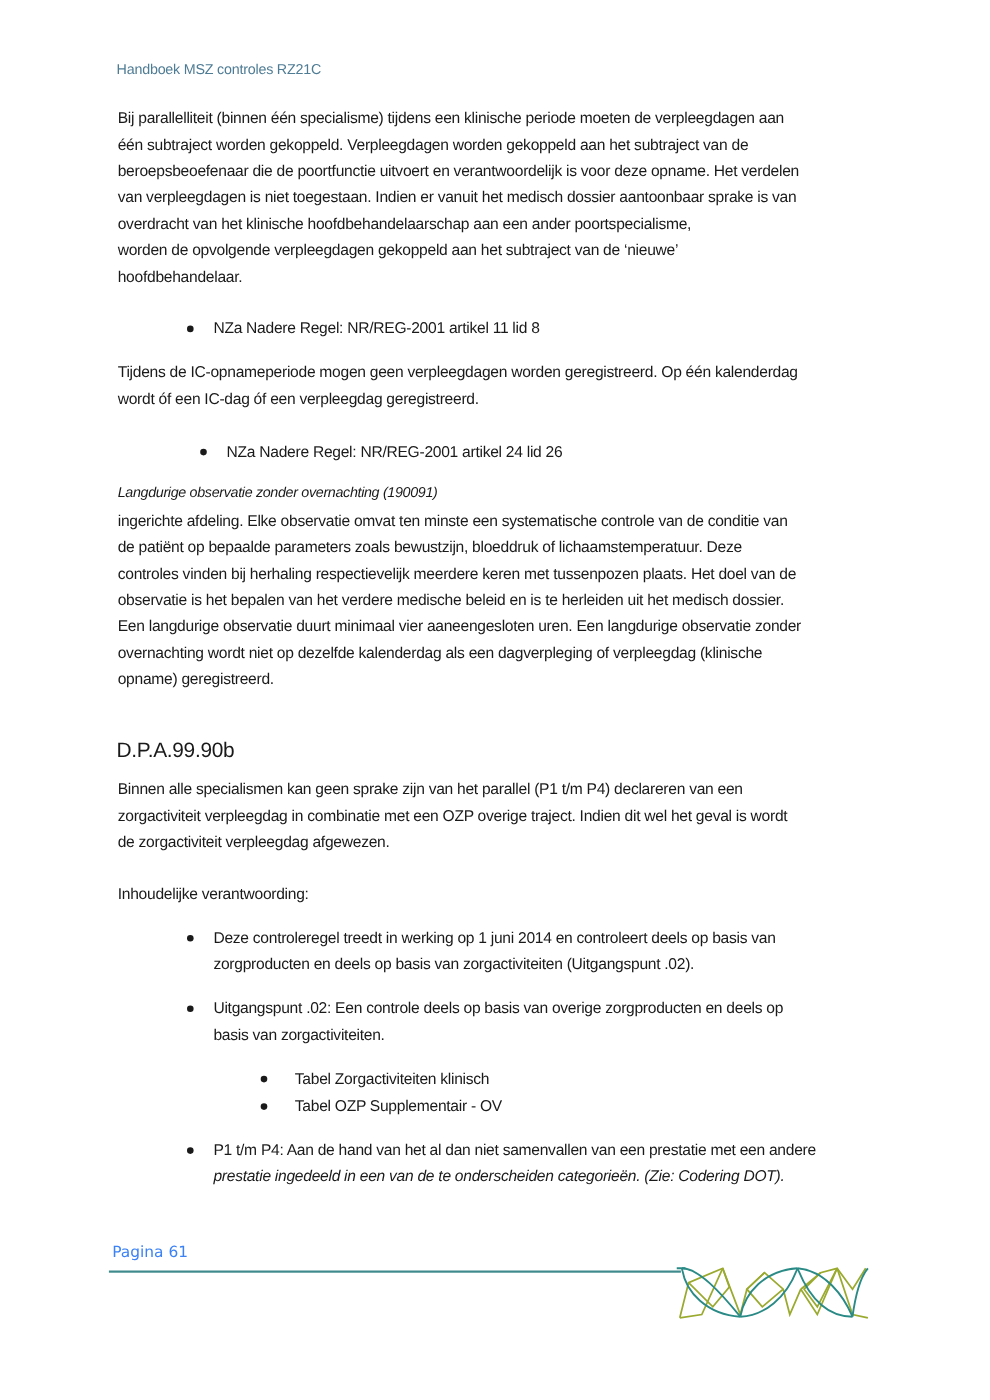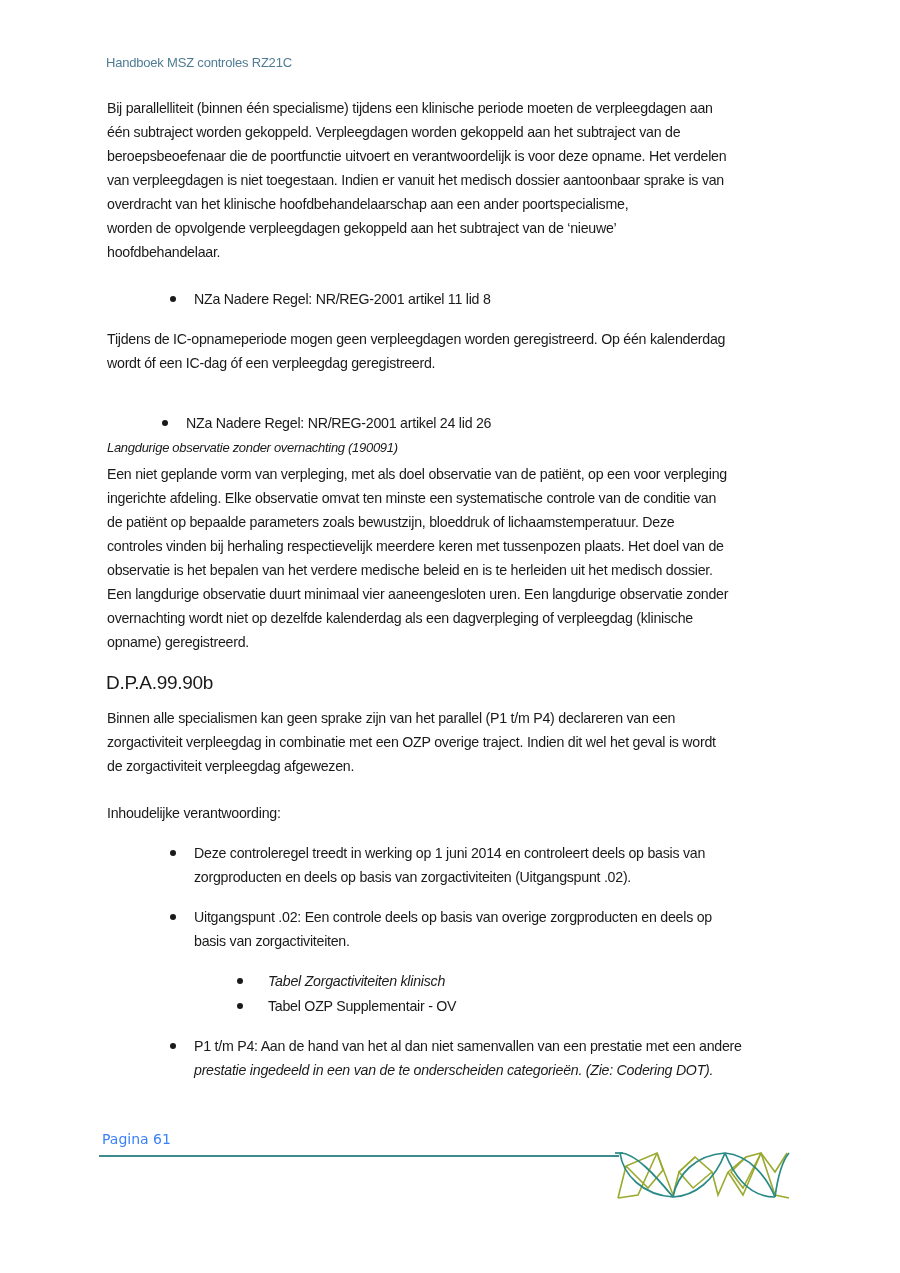--- a/index.html
+++ b/index.html
@@ -43,29 +43,28 @@
   <div class="bullet" style="left:170px; top:287px; width:620px;">
     <span class="dot"></span>
     <span class="txt" style="padding-left:24px;">NZa Nadere Regel: NR/REG-2001 artikel 11 lid 8</span>
   </div>
 
   <div class="body-text" style="top:327px;">
     <div class="para">Tijdens de IC-opnameperiode mogen geen verpleegdagen worden geregistreerd. Op één kalenderdag</div>
     <div class="para">wordt óf een IC-dag óf een verpleegdag geregistreerd.</div>
   </div>
 
-  <div class="bullet" style="left:162px; top:399px; width:620px;margin-top:12px;">
+  <div class="bullet" style="left:182px; top:399px; width:620px;">
     <span class="dot"></span>
     <span class="txt" style="padding-left:24px;">NZa Nadere Regel: NR/REG-2001 artikel 24 lid 26</span>
   </div>
 
   <div class="sub-heading">Langdurige observatie zonder overnachting (190091)</div>
 
   <div class="body-text" style="top:462px;">
-    <div class="para">Een niet geplande vorm van verpleging, met als doel observatie van de patiënt, op een voor verpleging</div>
     <div class="para">ingerichte afdeling. Elke observatie omvat ten minste een systematische controle van de conditie van</div>
     <div class="para">de patiënt op bepaalde parameters zoals bewustzijn, bloeddruk of lichaamstemperatuur. Deze</div>
     <div class="para">controles vinden bij herhaling respectievelijk meerdere keren met tussenpozen plaats. Het doel van de</div>
     <div class="para">observatie is het bepalen van het verdere medische beleid en is te herleiden uit het medisch dossier.</div>
     <div class="para">Een langdurige observatie duurt minimaal vier aaneengesloten uren. Een langdurige observatie zonder</div>
     <div class="para">overnachting wordt niet op dezelfde kalenderdag als een dagverpleging of verpleegdag (klinische</div>
     <div class="para">opname) geregistreerd.</div>
   </div>
 
   <div class="rule-id">D.P.A.99.90b</div>
@@ -85,21 +84,21 @@
   </div>
 
   <div class="bullet" style="left:170px; top:905px; width:630px;">
     <span class="dot"></span>
     <span class="txt" style="padding-left:24px;">Uitgangspunt .02: Een controle deels op basis van overige zorgproducten en deels op</span>
     <span class="txt" style="padding-left:24px;">basis van zorgactiviteiten.</span>
   </div>
 
   <div class="bullet" style="left:237px; top:969px; width:500px;">
     <span class="dot"></span>
-    <span class="txt" style="padding-left:31px;font-style:italic;">Tabel Zorgactiviteiten klinisch</span>
+    <span class="txt" style="padding-left:31px;">Tabel Zorgactiviteiten klinisch</span>
   </div>
   <div class="bullet" style="left:237px; top:994px; width:500px;">
     <span class="dot"></span>
     <span class="txt" style="padding-left:31px;">Tabel OZP Supplementair - OV</span>
   </div>
 
   <div class="bullet" style="left:170px; top:1034px; width:630px;">
     <span class="dot"></span>
     <span class="txt" style="padding-left:24px;">P1 t/m P4: Aan de hand van het al dan niet samenvallen van een prestatie met een andere</span>
     <span class="txt" style="padding-left:24px;font-style:italic;">prestatie ingedeeld in een van de te onderscheiden categorieën. (Zie: Codering DOT).</span>

